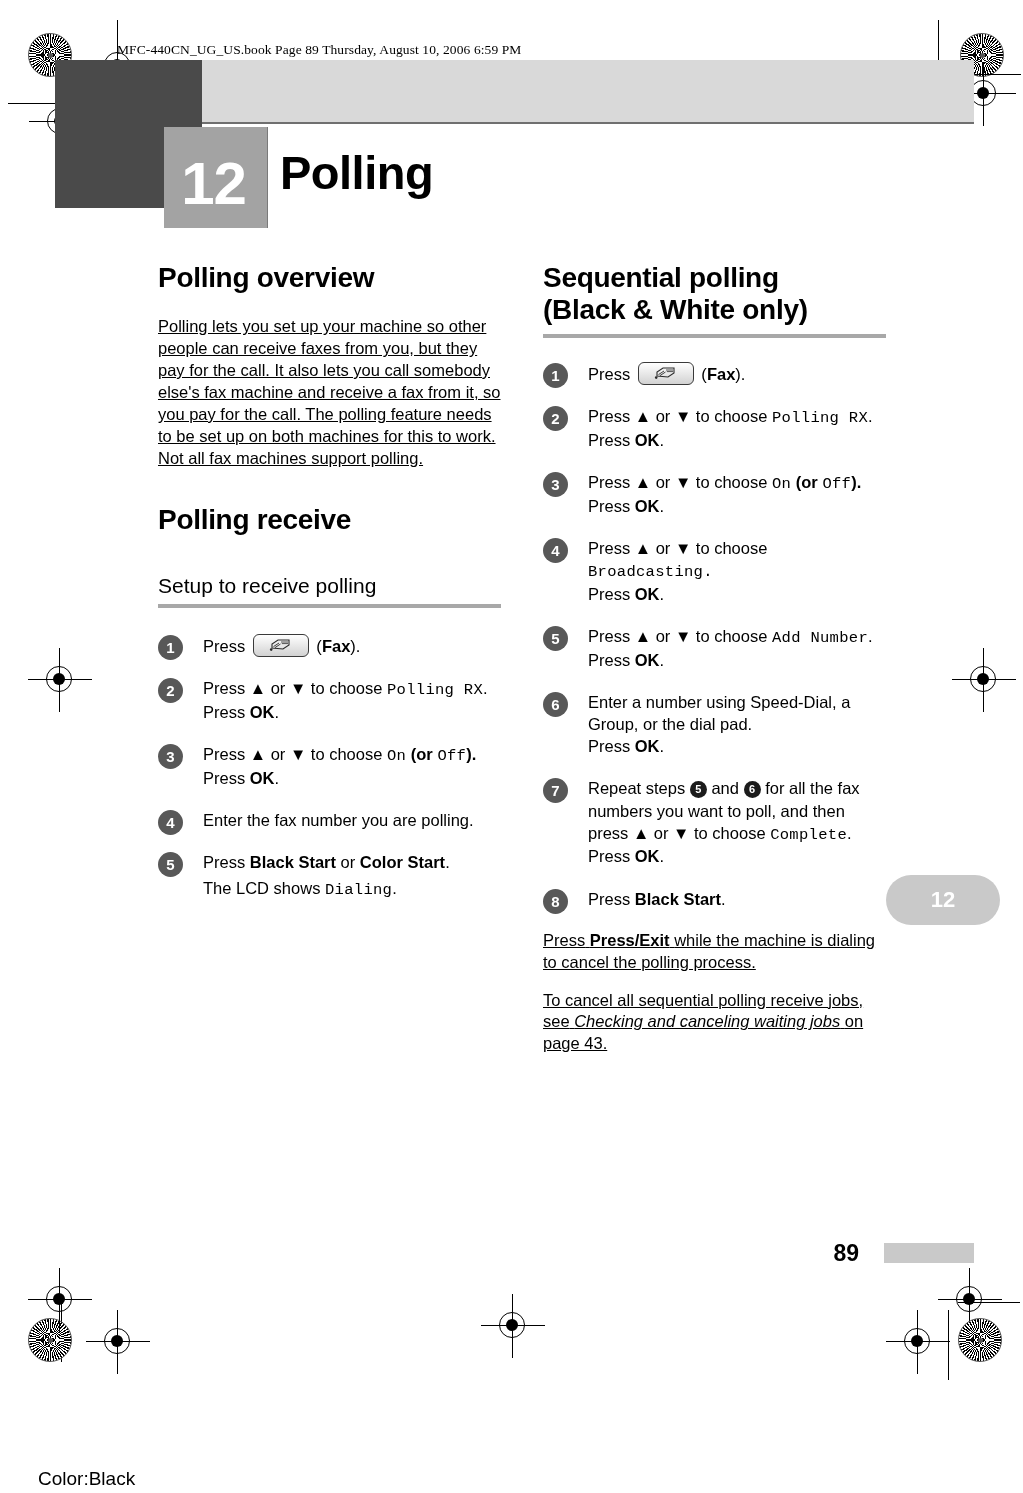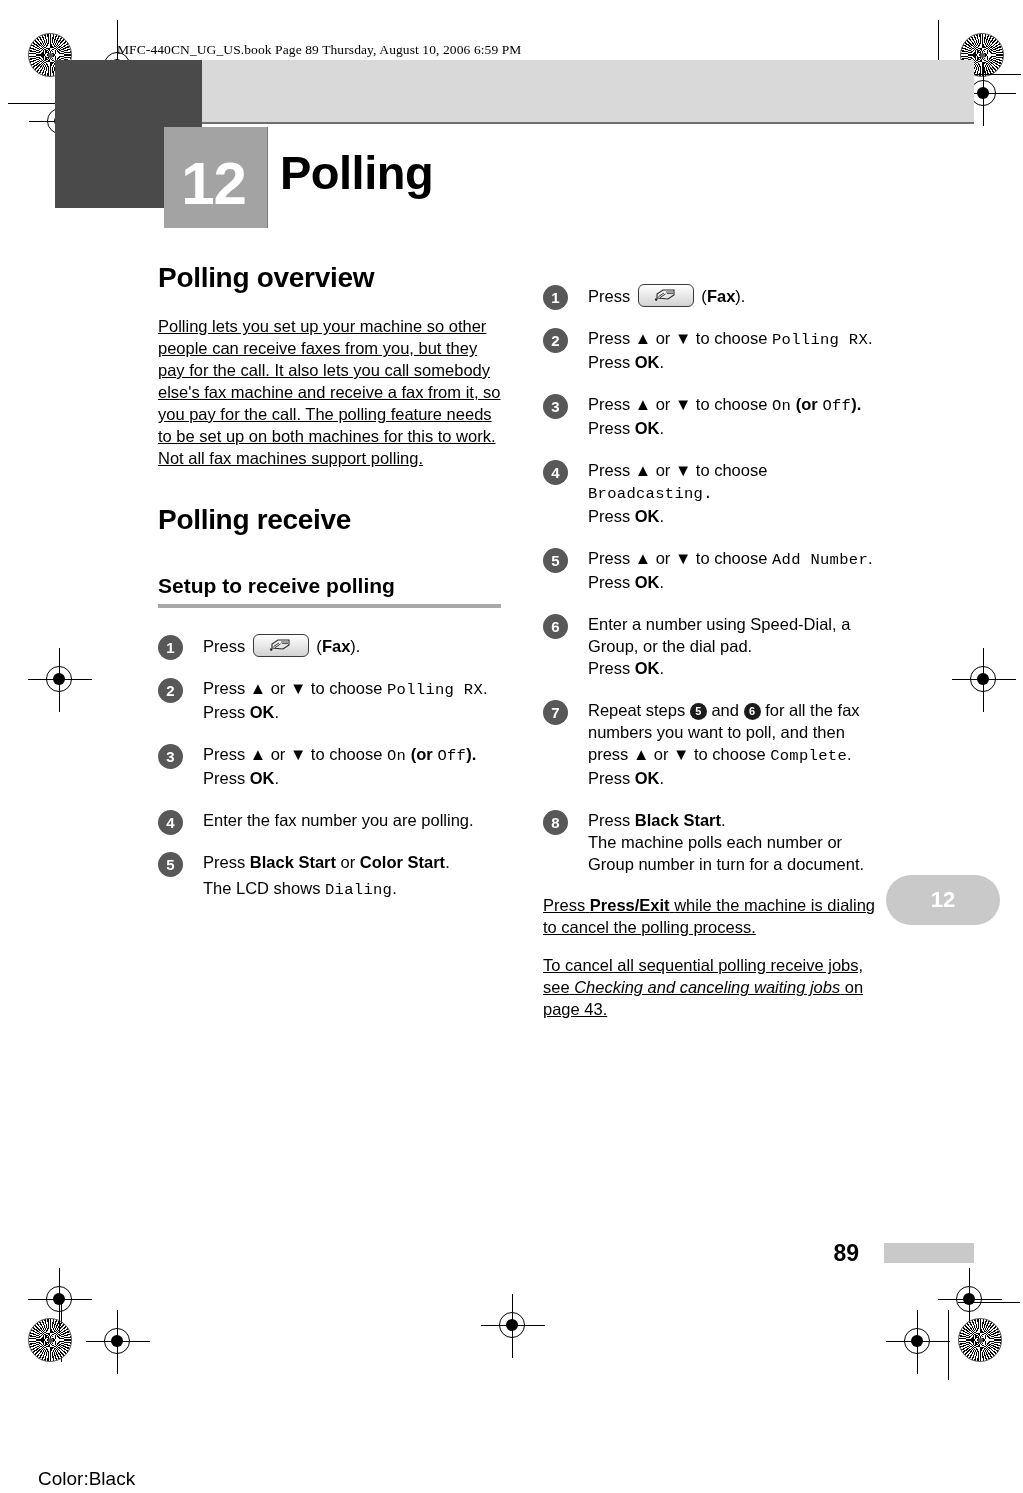--- a/index.html
+++ b/index.html
@@ -198,21 +198,21 @@
     line-height: 1.15;
   }
   h1.sec.ruled {
     padding-bottom: 8px;
     border-bottom: 4px solid #a8a8a8;
     margin-bottom: 24px;
   }
   h2.sub {
     margin: 38px 0 0 0;
     font-size: 21px;
-    font-weight: bold;
+    font-weight: normal;
     padding-bottom: 6px;
     border-bottom: 4px solid #a8a8a8;
   }
   p.body {
     margin: 0 0 20px 0;
     font-size: 16.5px;
     line-height: 1.33;
     text-decoration: underline;
   }
   p.body.tight { margin-bottom: 16px; }
@@ -432,20 +432,24 @@
         <span>The LCD shows</span>
         <span class="lcd">Dialing</span>.
       </div>
     </div>
 
   </div>
 </div>
 
 <div class="col col-right">
 
+  <h1 class="sec ruled">
+    <span>Sequential polling</span><br>
+    <span>(Black &amp; White only)</span>
+  </h1>
 
 
   <div class="steps" style="margin-top:22px;">
 
     <div class="step">
       <span class="badge">1</span>
       <span>Press</span>
       <span class="faxkey">
         <svg width="24" height="15" viewBox="0 0 24 15">
           <path d="M3 10 L3 6 L9 2 L20 2 L20 7 L14 11 Z" fill="none" stroke="#2a2a2a" stroke-width="1.1"></path>
@@ -507,21 +511,20 @@
       <span>for all the fax numbers you want to poll, and then press ▲ or ▼ to choose</span>
       <span class="lcd">Complete</span>.<br>
       <span>Press</span>
       <b class="bold">OK</b>.
     </div>
 
     <div class="step">
       <span class="badge">8</span>
       <span>Press</span>
       <b class="bold">Black Start</b>.<br>
-      <span>The machine polls each number or Group number in turn for a document.</span>
     </div>
 
   </div>
 
   <p class="body tight" style="margin-top:4px;">
     <span>Press</span>
     <b class="bold">Press/Exit</b>
     <span>while the machine is dialing to cancel the polling process.</span>
   </p>
 

